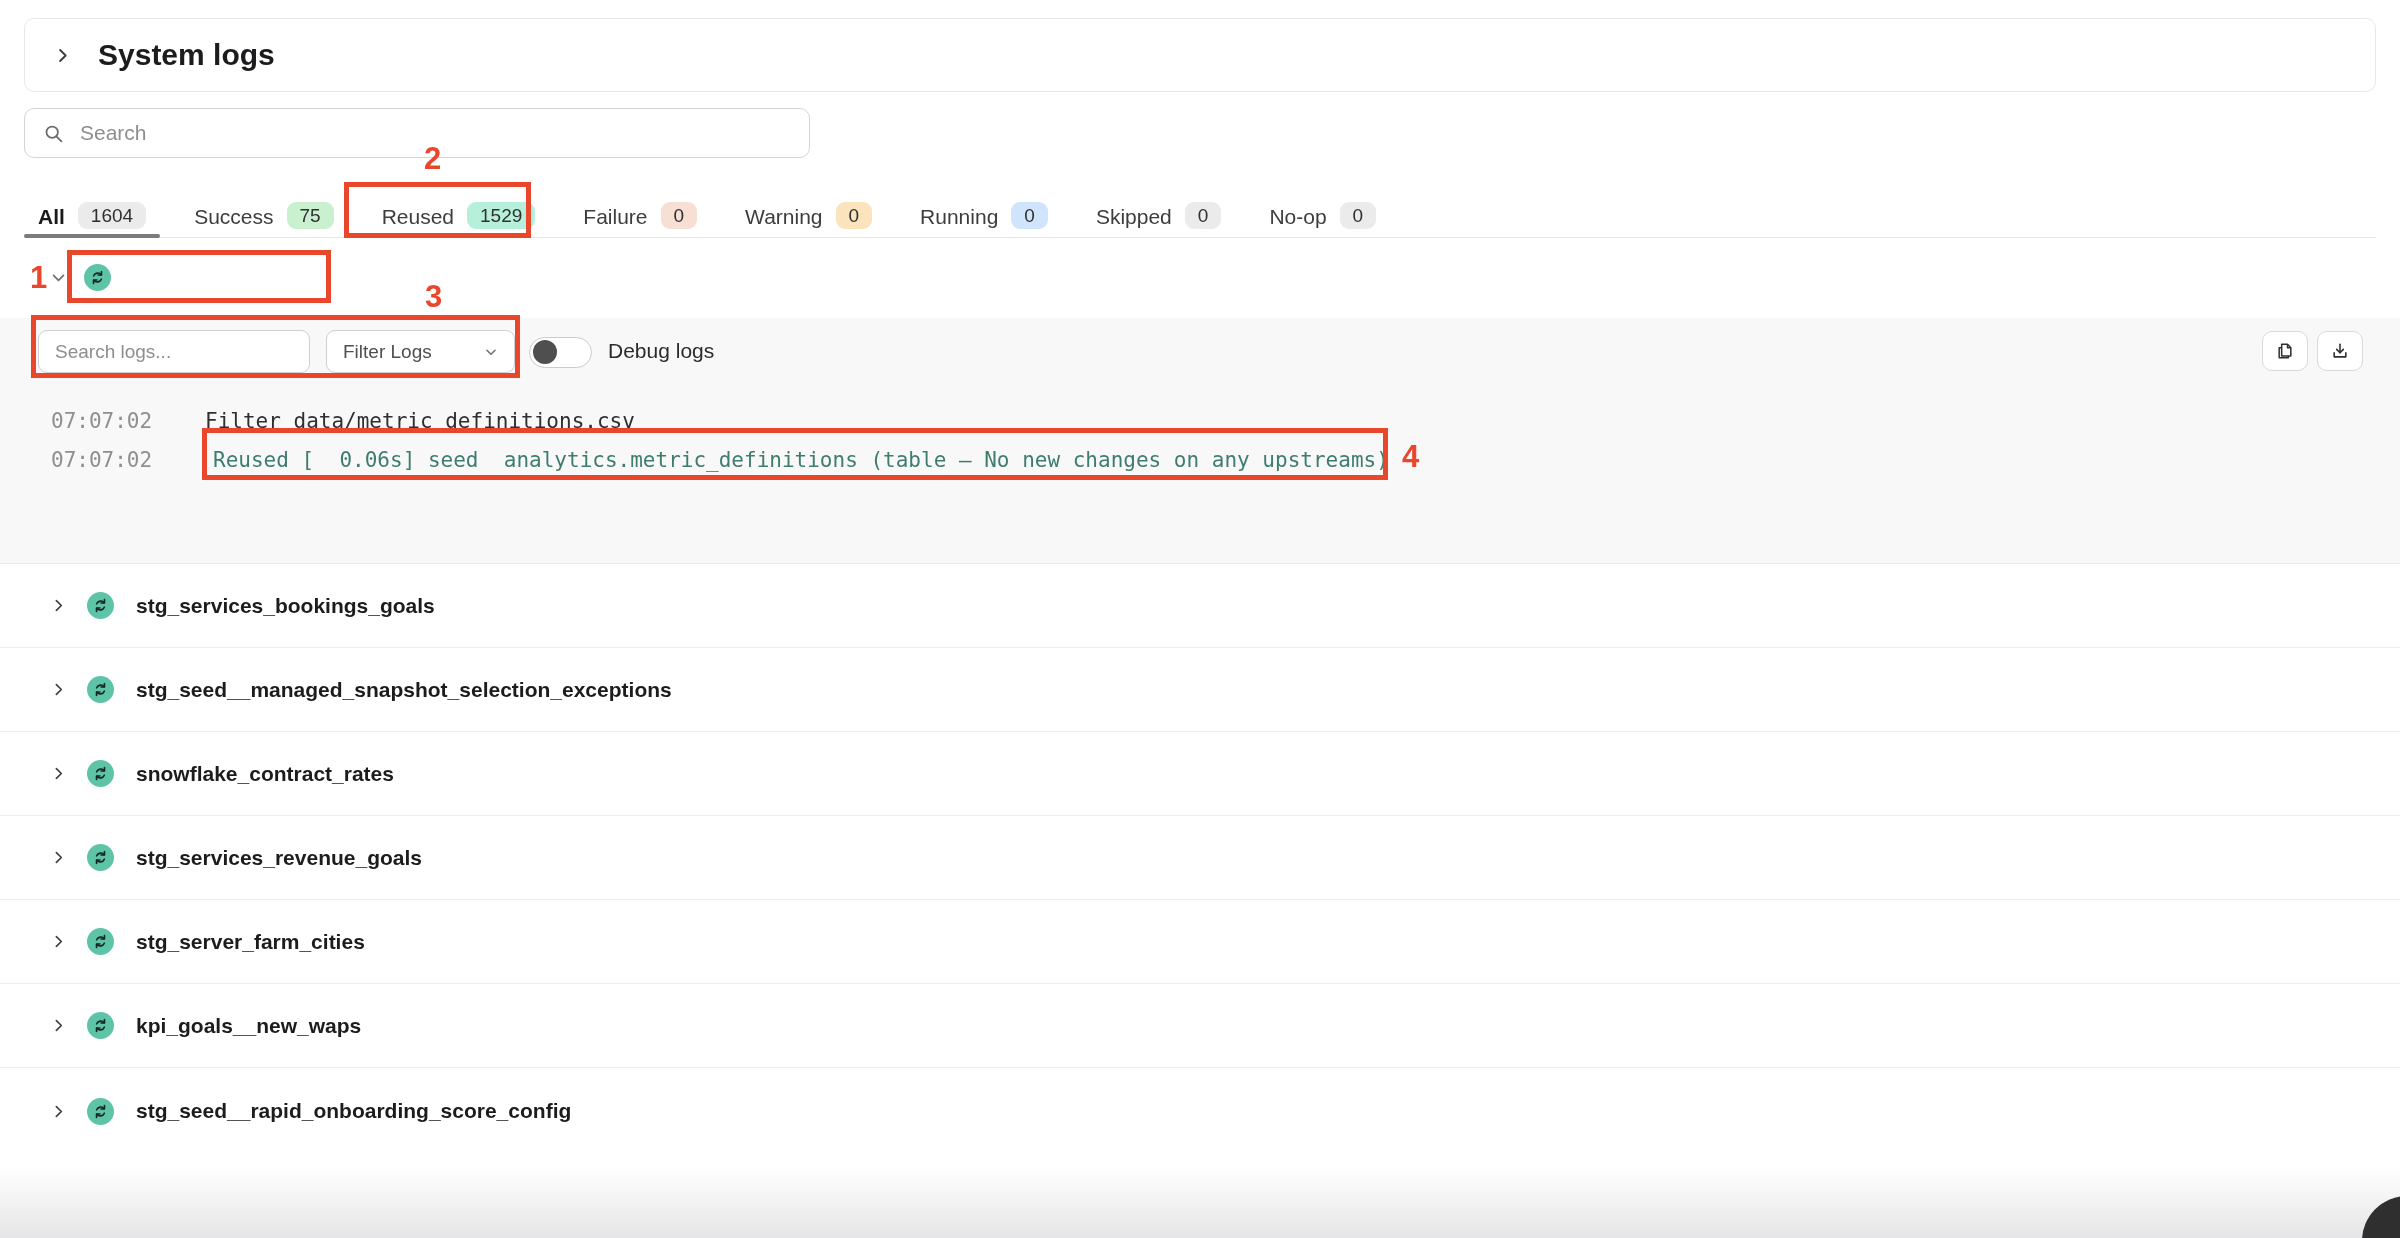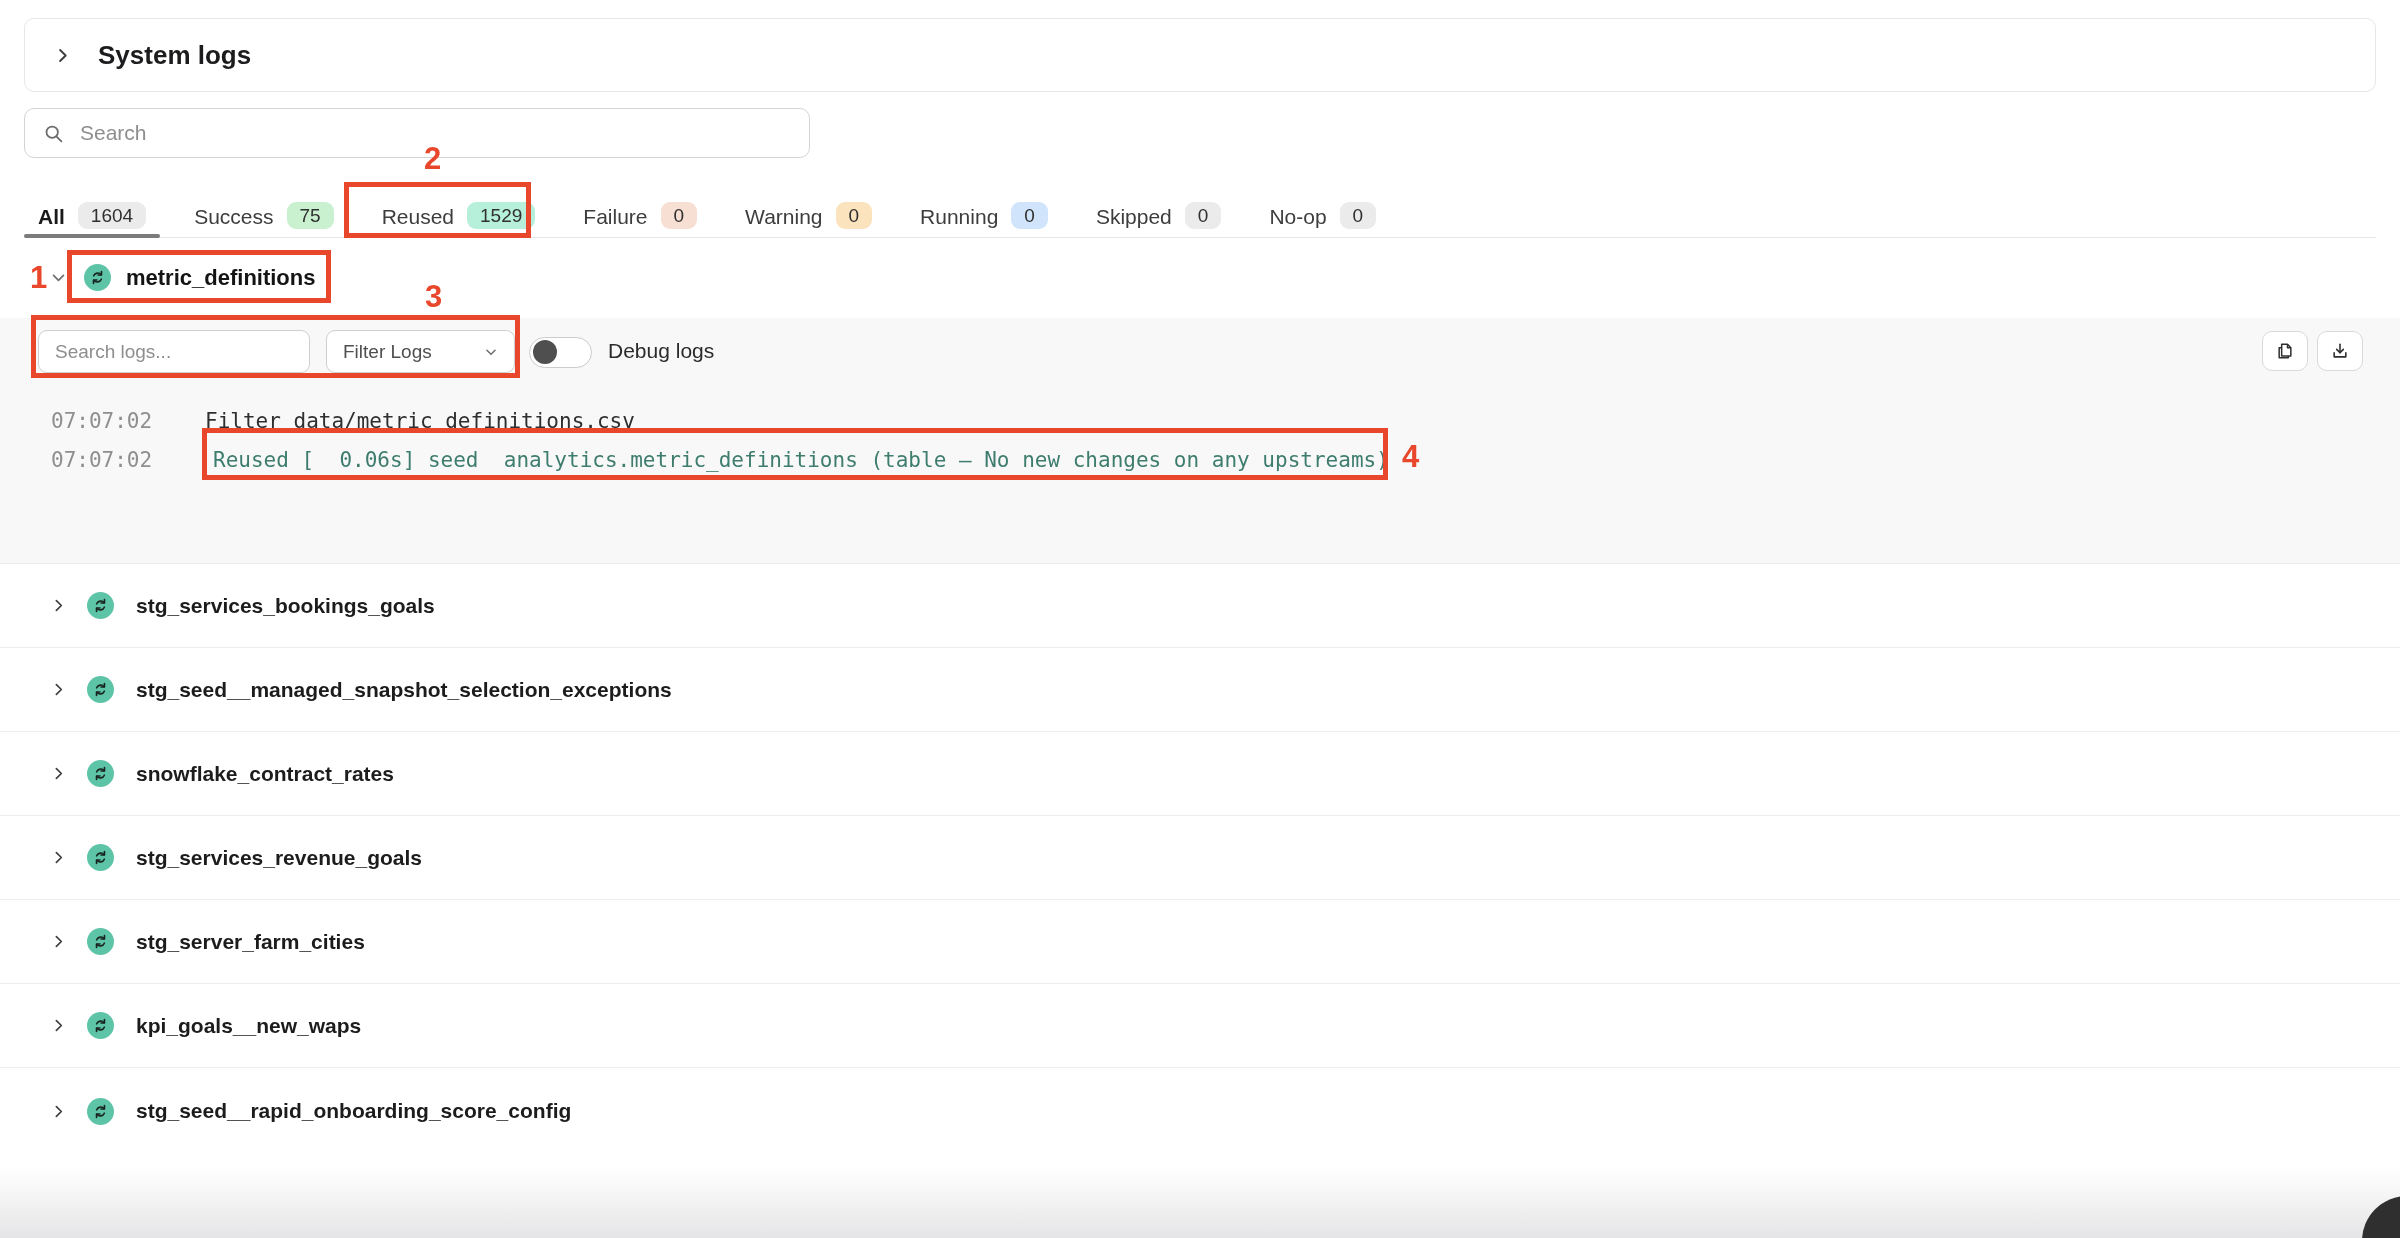--- a/index.html
+++ b/index.html
@@ -11,21 +11,21 @@
     position:relative;
   }
 
   
   .header-card {
     position:absolute; left:24px; top:18px; width:2352px; height:74px;
     border:1px solid #e7e7e7; border-radius:10px;
     display:flex; align-items:center; padding:0 28px; gap:26px;
     background:#fff;
   }
-  .header-card .title { font-size:26px; font-weight:700; color:#1c1c1e; }
+  .header-card .title { font-size:30px; font-weight:700; color:#1c1c1e; }
   .chev { display:inline-flex; align-items:center; justify-content:center; }
 
   
   .search-bar {
     position:absolute; left:24px; top:108px; width:786px; height:50px;
     border:1px solid #d4d4d4; border-radius:10px;
     display:flex; align-items:center; padding:0 18px; gap:16px; background:#fff;
   }
   .search-bar input {
     border:none; outline:none; flex:1; font-size:21px;
@@ -223,21 +223,20 @@
       </svg>
   </span>
   <span class="reuse-icon">
     <svg width="17" height="17" viewBox="0 0 24 24" fill="none" stroke="#17231f" stroke-width="2.3" stroke-linecap="round" stroke-linejoin="round">
       <path d="M6.6 9.6 A6.2 6.2 0 0 1 17.2 8.0"></path>
         <polyline points="17.6 3.6 17.6 8.4 12.8 8.4"></polyline>
       <path d="M17.4 14.4 A6.2 6.2 0 0 1 6.8 16.0"></path>
         <polyline points="6.4 20.4 6.4 15.6 11.2 15.6"></polyline>
     </svg>
   </span>
-  <span class="run-name">metric_definitions</span>
 </div>
 
 <div class="log-panel">
   <input class="log-search" type="text" placeholder="Search logs..." style="">
   <div class="log-filter">
     <span>Filter Logs</span>
     <svg width="14" height="14" viewBox="0 0 24 24" fill="none" stroke="#6f6f6f" stroke-width="2.6" stroke-linecap="round" stroke-linejoin="round">
         <polyline points="5 9 12 16 19 9"></polyline>
       </svg>
   </div>

